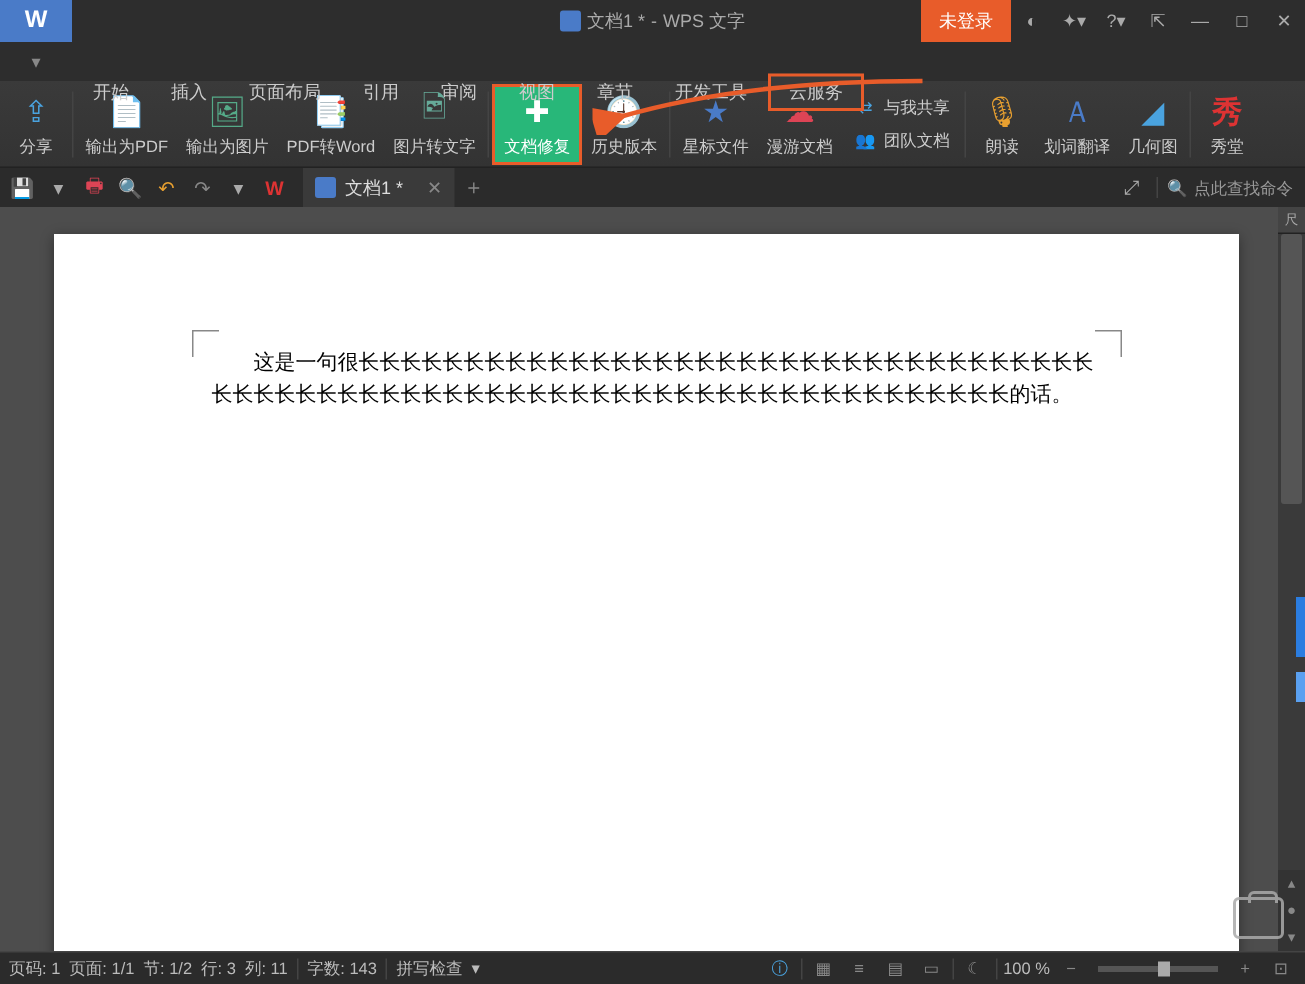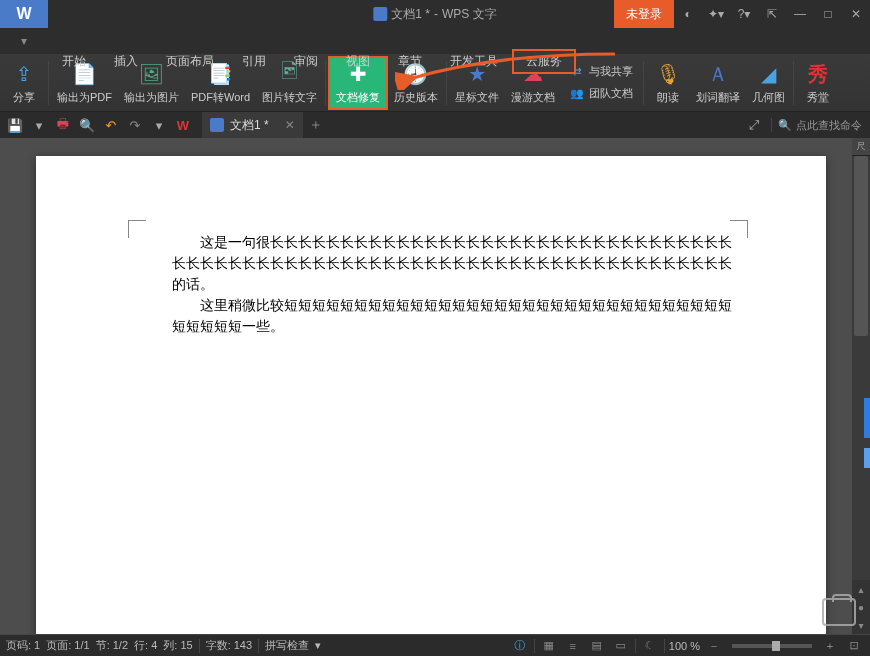--- a/index.html
+++ b/index.html
@@ -41,21 +41,21 @@
 .doc-tab { height: 26px; background: #3a3a3a; display: flex; align-items: center; padding: 0 8px; gap: 6px; color: #ddd; margin-left: 4px; }
 .doc-tab-close { color: #888; cursor: pointer; margin-left: 10px; }
 .add-tab { width: 26px; text-align: center; color: #888; cursor: pointer; font-size: 14px; }
 .qat-right { margin-left: auto; display: flex; align-items: center; gap: 6px; padding-right: 8px; }
 .search-cmd { display: flex; align-items: center; gap: 4px; color: #999; font-size: 11px; }
 
 
 .doc-area { position: relative; height: calc(656px - 28px - 26px - 58px - 26px - 22px); background: #4d4d4d; display: flex; }
 .doc-scroll { flex: 1; overflow: hidden; padding: 18px 0 0 10px; position: relative; }
 .page { width: 790px; height: 600px; background: #fff; margin: 0 auto; position: relative; box-shadow: 0 2px 8px rgba(0,0,0,0.4); }
-.page-content { padding: 76px 90px 0 105px; color: #000; font-size: 14px; line-height: 1.5; font-family: SimSun, serif; margin-left: 31px; }
+.page-content { padding: 76px 90px 0 105px; color: #000; font-size: 14px; line-height: 1.5; font-family: SimSun, serif; }
 .page-corner { position: absolute; width: 18px; height: 18px; border-color: #888; }
 .page-corner.tl { top: 64px; left: 92px; border-left: 1px solid #888; border-top: 1px solid #888; }
 .page-corner.tr { top: 64px; right: 78px; border-right: 1px solid #888; border-top: 1px solid #888; }
 .para { text-indent: 2em; word-break: break-all; }
 .side-tag { position: absolute; left: 48px; top: 186px; width: 18px; height: 16px; background: #6aa0d8; opacity: 0.7; }
 .side-tag-arrow { position: absolute; left: 68px; top: 188px; color: #888; font-size: 10px; }
 
 
 .right-bar { width: 18px; background: #333; display: flex; flex-direction: column; }
 .right-ruler-btn { height: 18px; background: #444; color: #aaa; font-size: 9px; display: flex; align-items: center; justify-content: center; border-bottom: 1px solid #222; }
@@ -225,43 +225,42 @@
 
 <div class="doc-area">
   <div class="doc-scroll">
     <div class="side-tag"></div>
     <div class="side-tag-arrow">▸</div>
     <div class="page">
       <div class="page-corner tl"></div>
       <div class="page-corner tr"></div>
       <div class="page-content">
         <p class="para">这是一句很长长长长长长长长长长长长长长长长长长长长长长长长长长长长长长长长长长长长长长长长长长长长长长长长长长长长长长长长长长长长长长长长长长长长长长长长长的话。</p>
-        <p class="para">这里稍微比较短短短短短短短短短短短短短短短短短短短短短短短短短短短短短短短短短短短短短一些。</p>
       </div>
     </div>
   </div>
   <div class="right-bar">
     <div class="right-ruler-btn">尺</div>
     <div class="scrollbar-track">
       <div class="scrollbar-thumb"></div>
     </div>
     <div class="scroll-extra">▴</div>
     <div class="scroll-extra">●</div>
     <div class="scroll-extra">▾</div>
   </div>
   <div class="blue-tab"></div>
   <div class="blue-tab2"></div>
 </div>
 
 <div class="statusbar">
   <div class="status-item">页码: 1</div>
   <div class="status-item">页面: 1/1</div>
   <div class="status-item">节: 1/2</div>
-  <div class="status-item">行: 4</div>
-  <div class="status-item">列: 15</div>
+  <div class="status-item">行: 3</div>
+  <div class="status-item">列: 11</div>
   <div class="status-sep"></div>
   <div class="status-item">字数: 143</div>
   <div class="status-sep"></div>
   <div class="status-item">
     <span>拼写检查</span>
       <span style="margin-left:4px">▾</span>
   </div>
   <div class="status-right">
     <div class="view-btn" style="color:#4aa3df">ⓘ</div>
     <div class="status-sep"></div>

